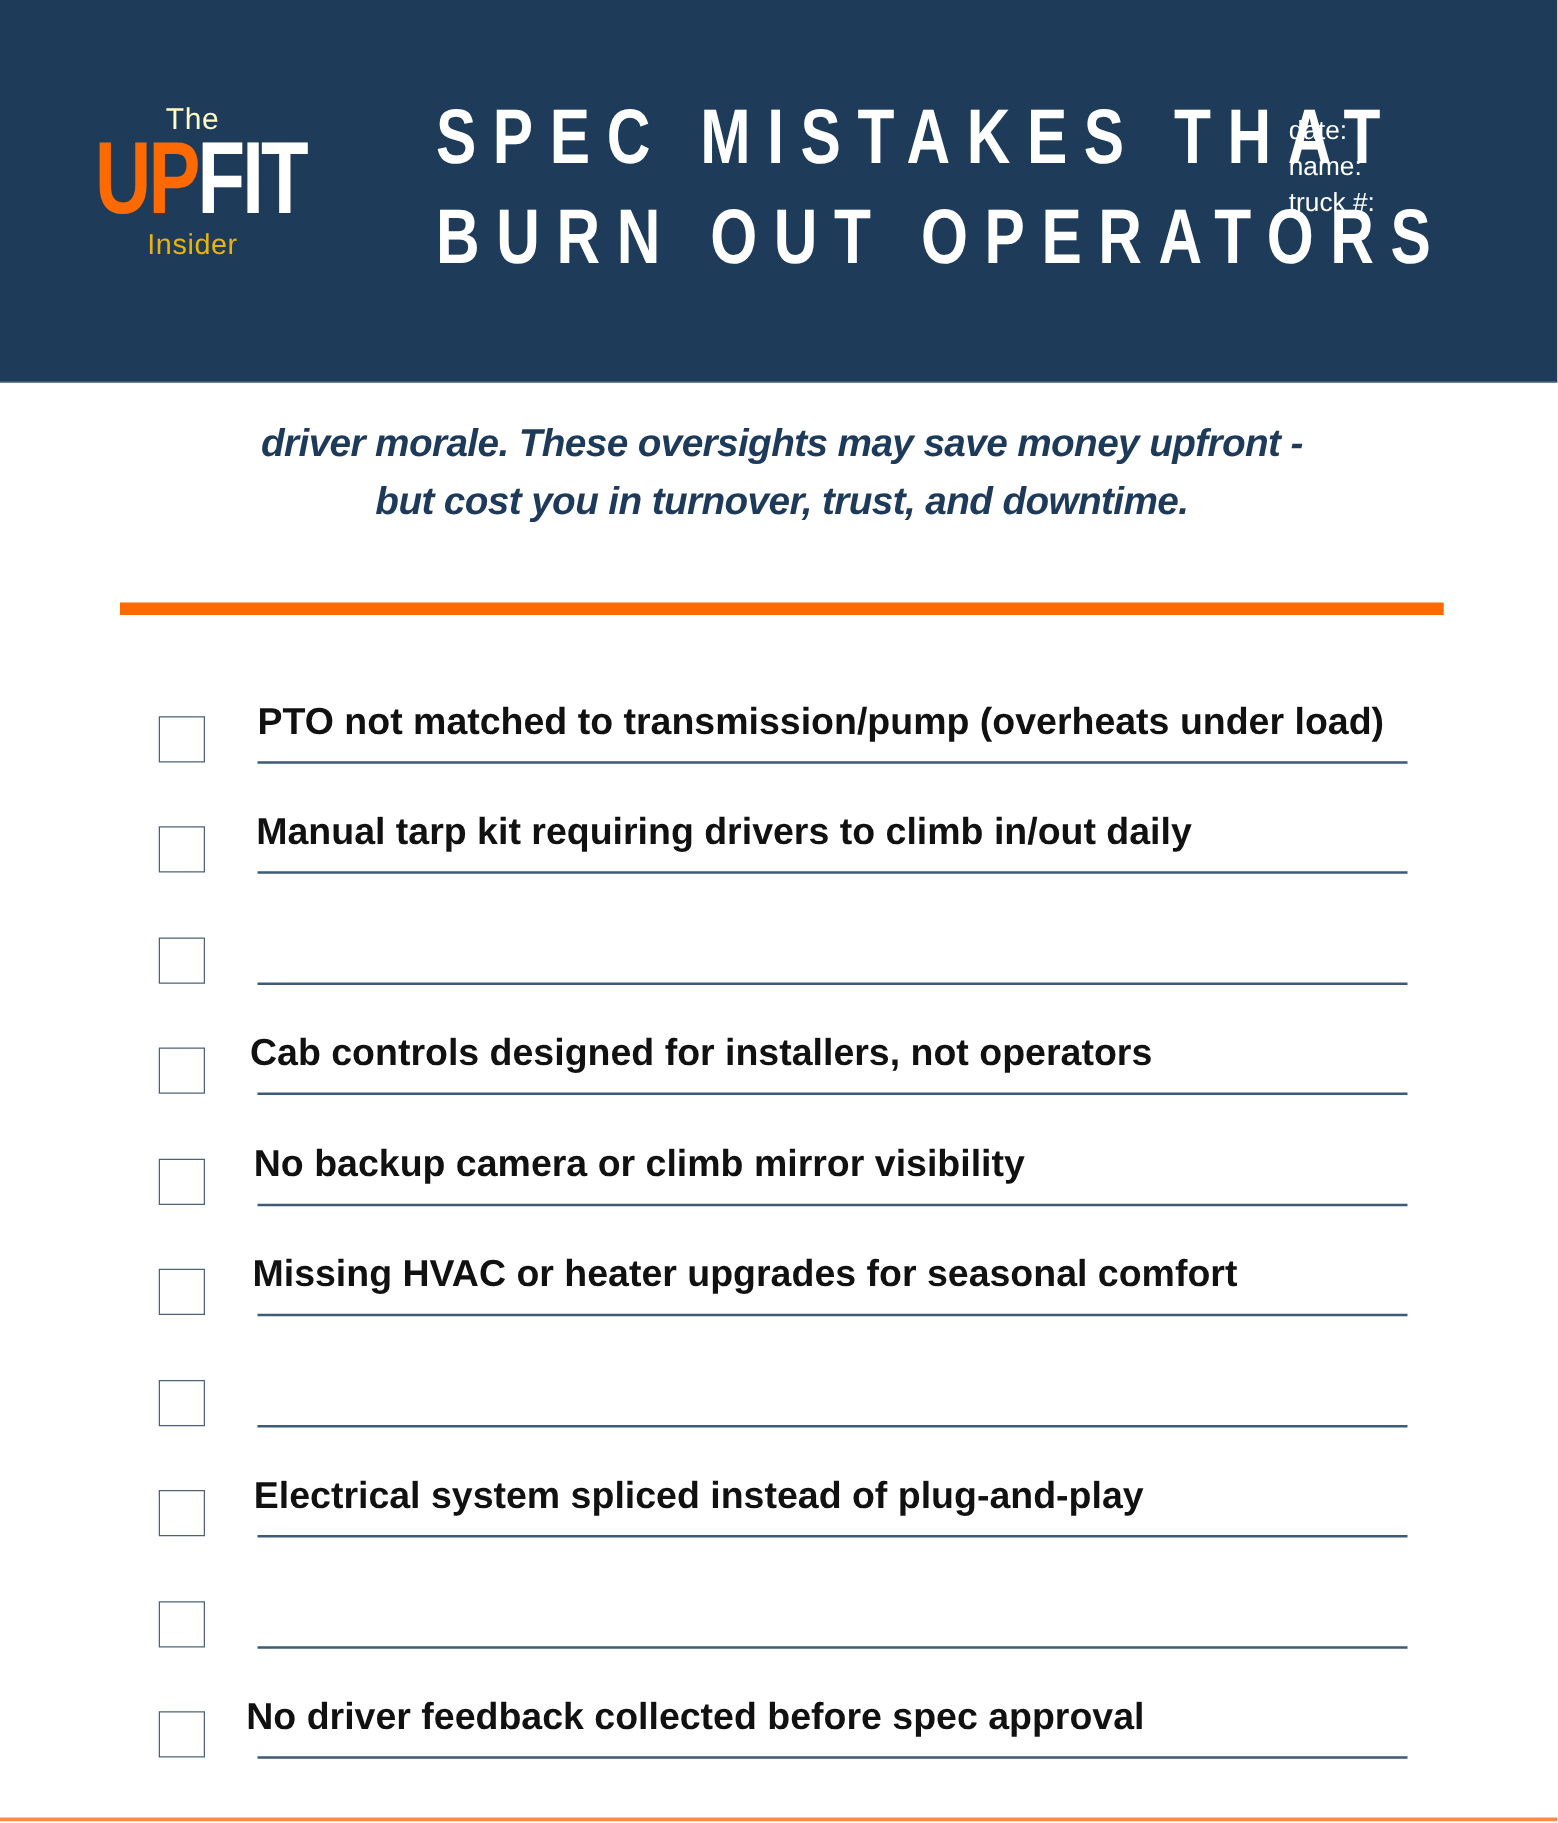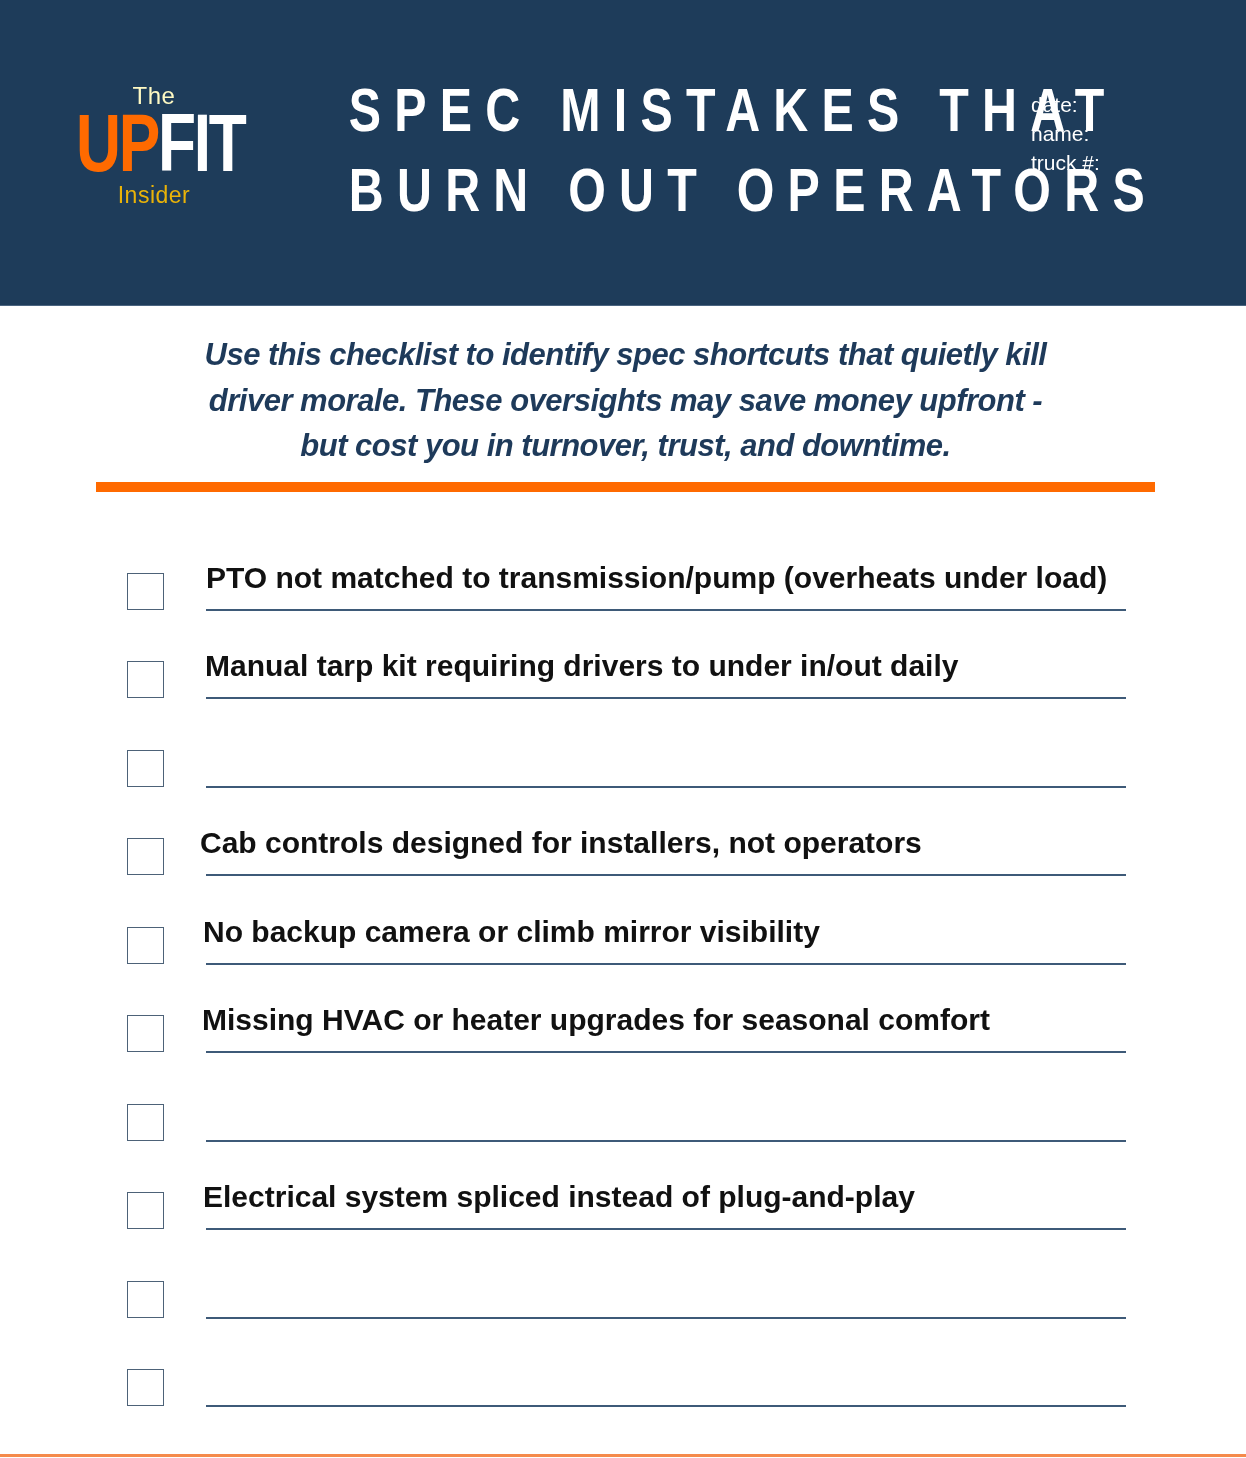--- a/index.html
+++ b/index.html
@@ -94,36 +94,35 @@
   </div>
 
   <div class="meta">
     <div>date:</div>
     <div>name:</div>
     <div>truck #:</div>
   </div>
 </div>
 
 <div class="subtitle">
-  <div>Use this checklist to identify spec shortcuts that quietly kill</div>
   <div>driver morale. These oversights may save money upfront -</div>
   <div>but cost you in turnover, trust, and downtime.</div>
 </div>
 
 <div class="divider"></div>
 
 <div class="checklist">
   <div class="row" style="top:573px">
     <div class="checkbox"></div>
     <div class="item-text">PTO not matched to transmission/pump (overheats under load)</div>
     <div class="item-line"></div>
   </div>
   <div class="row" style="top:661px">
     <div class="checkbox"></div>
-    <div class="item-text" style="left:205px">Manual tarp kit requiring drivers to under in/out daily</div>
+    <div class="item-text" style="left:205px">Manual tarp kit requiring drivers to climb in/out daily</div>
     <div class="item-line"></div>
   </div>
   <div class="row" style="top:750px">
     <div class="checkbox"></div>
     <div class="item-line"></div>
   </div>
   <div class="row" style="top:838px">
     <div class="checkbox"></div>
     <div class="item-text" style="left:200px">Cab controls designed for installers, not operators</div>
     <div class="item-line"></div>
@@ -146,17 +145,18 @@
     <div class="checkbox"></div>
     <div class="item-text" style="left:203px">Electrical system spliced instead of plug-and-play</div>
     <div class="item-line"></div>
   </div>
   <div class="row" style="top:1281px">
     <div class="checkbox"></div>
     <div class="item-line"></div>
   </div>
   <div class="row" style="top:1369px">
     <div class="checkbox"></div>
+    <div class="item-text" style="left:197px">No driver feedback collected before spec approval</div>
     <div class="item-line"></div>
   </div>
 </div>
 
 <div class="bottom-rule"></div>
 
 </body></html>

